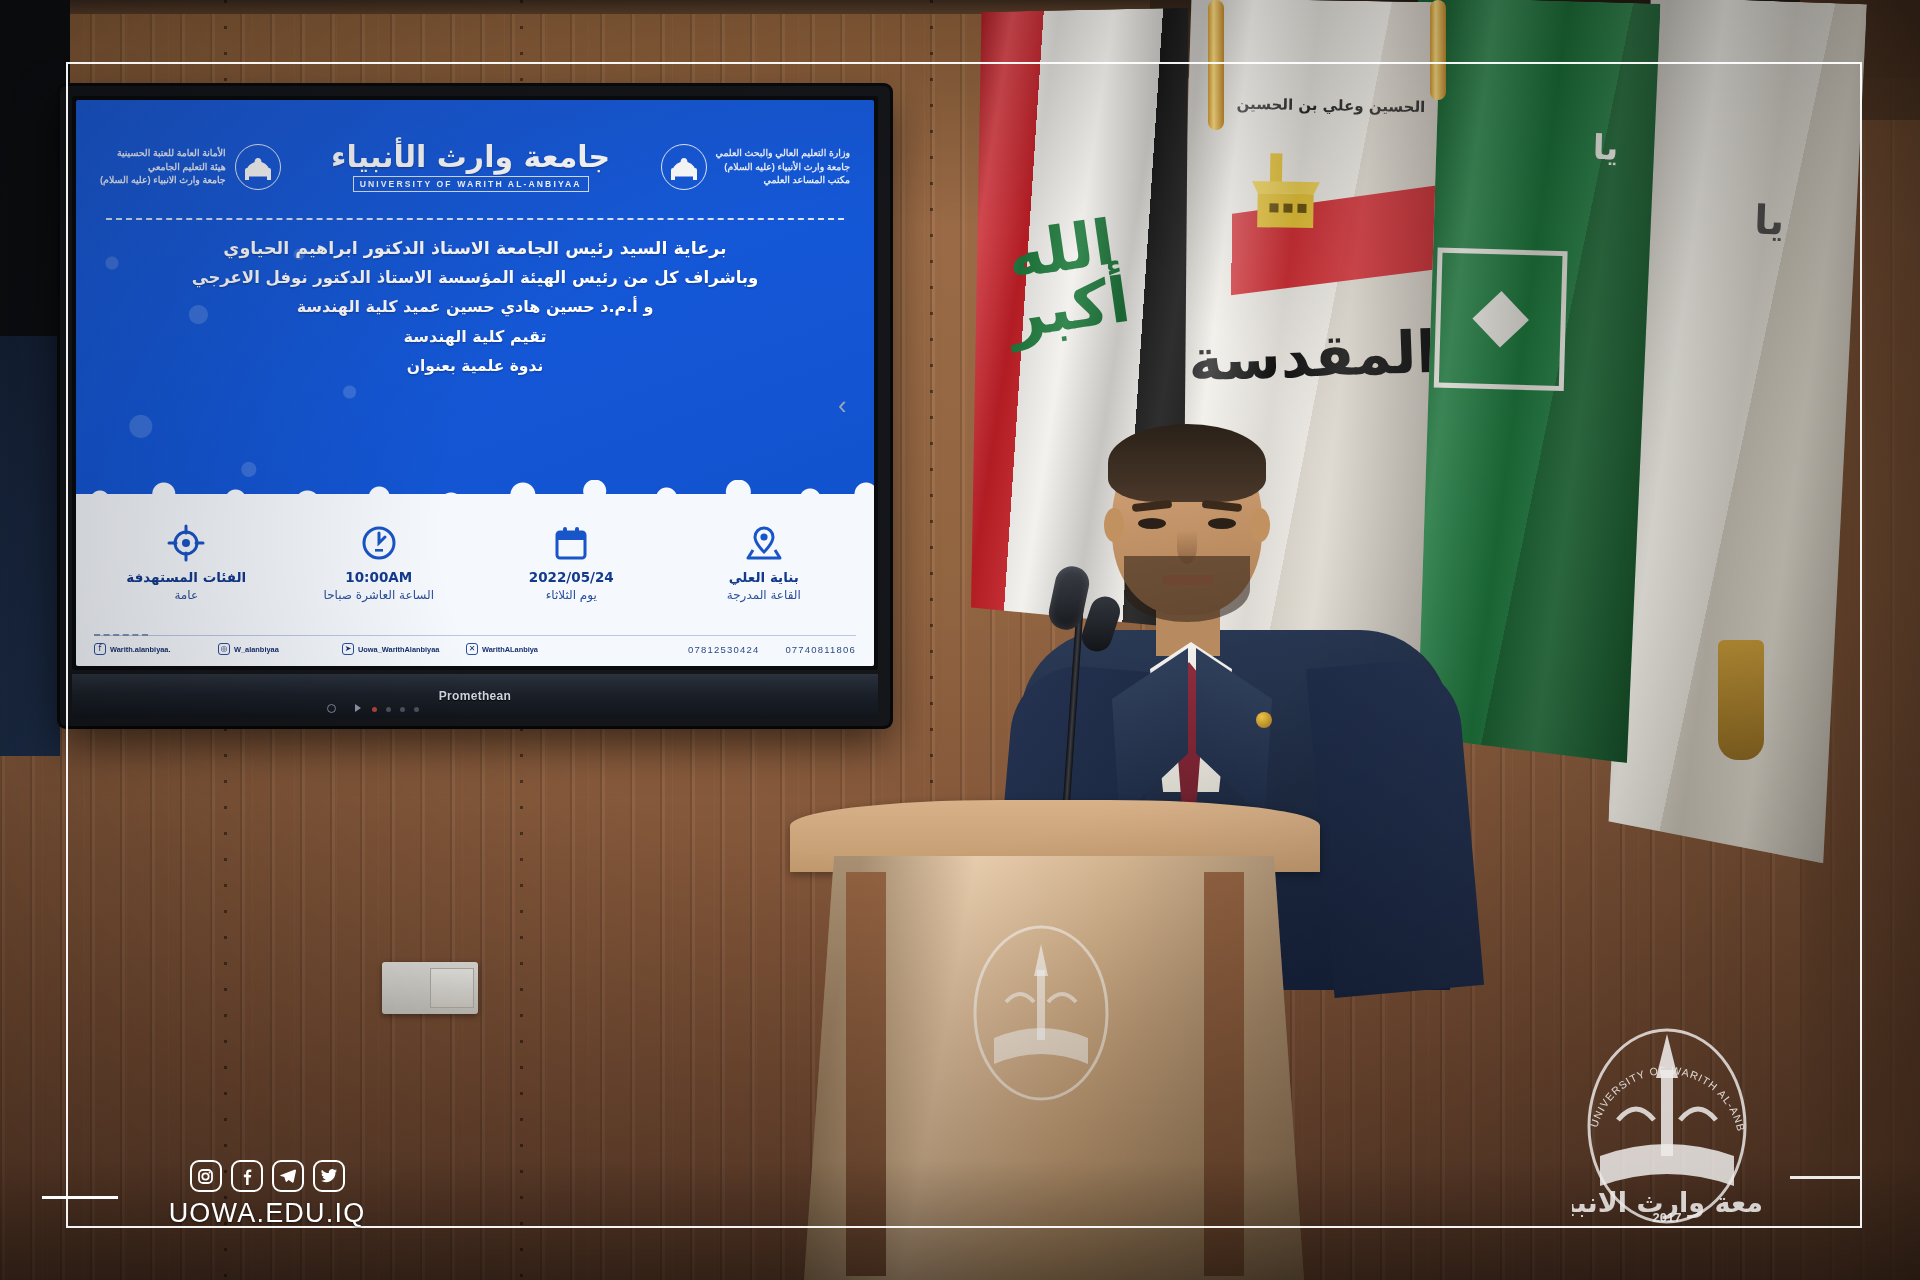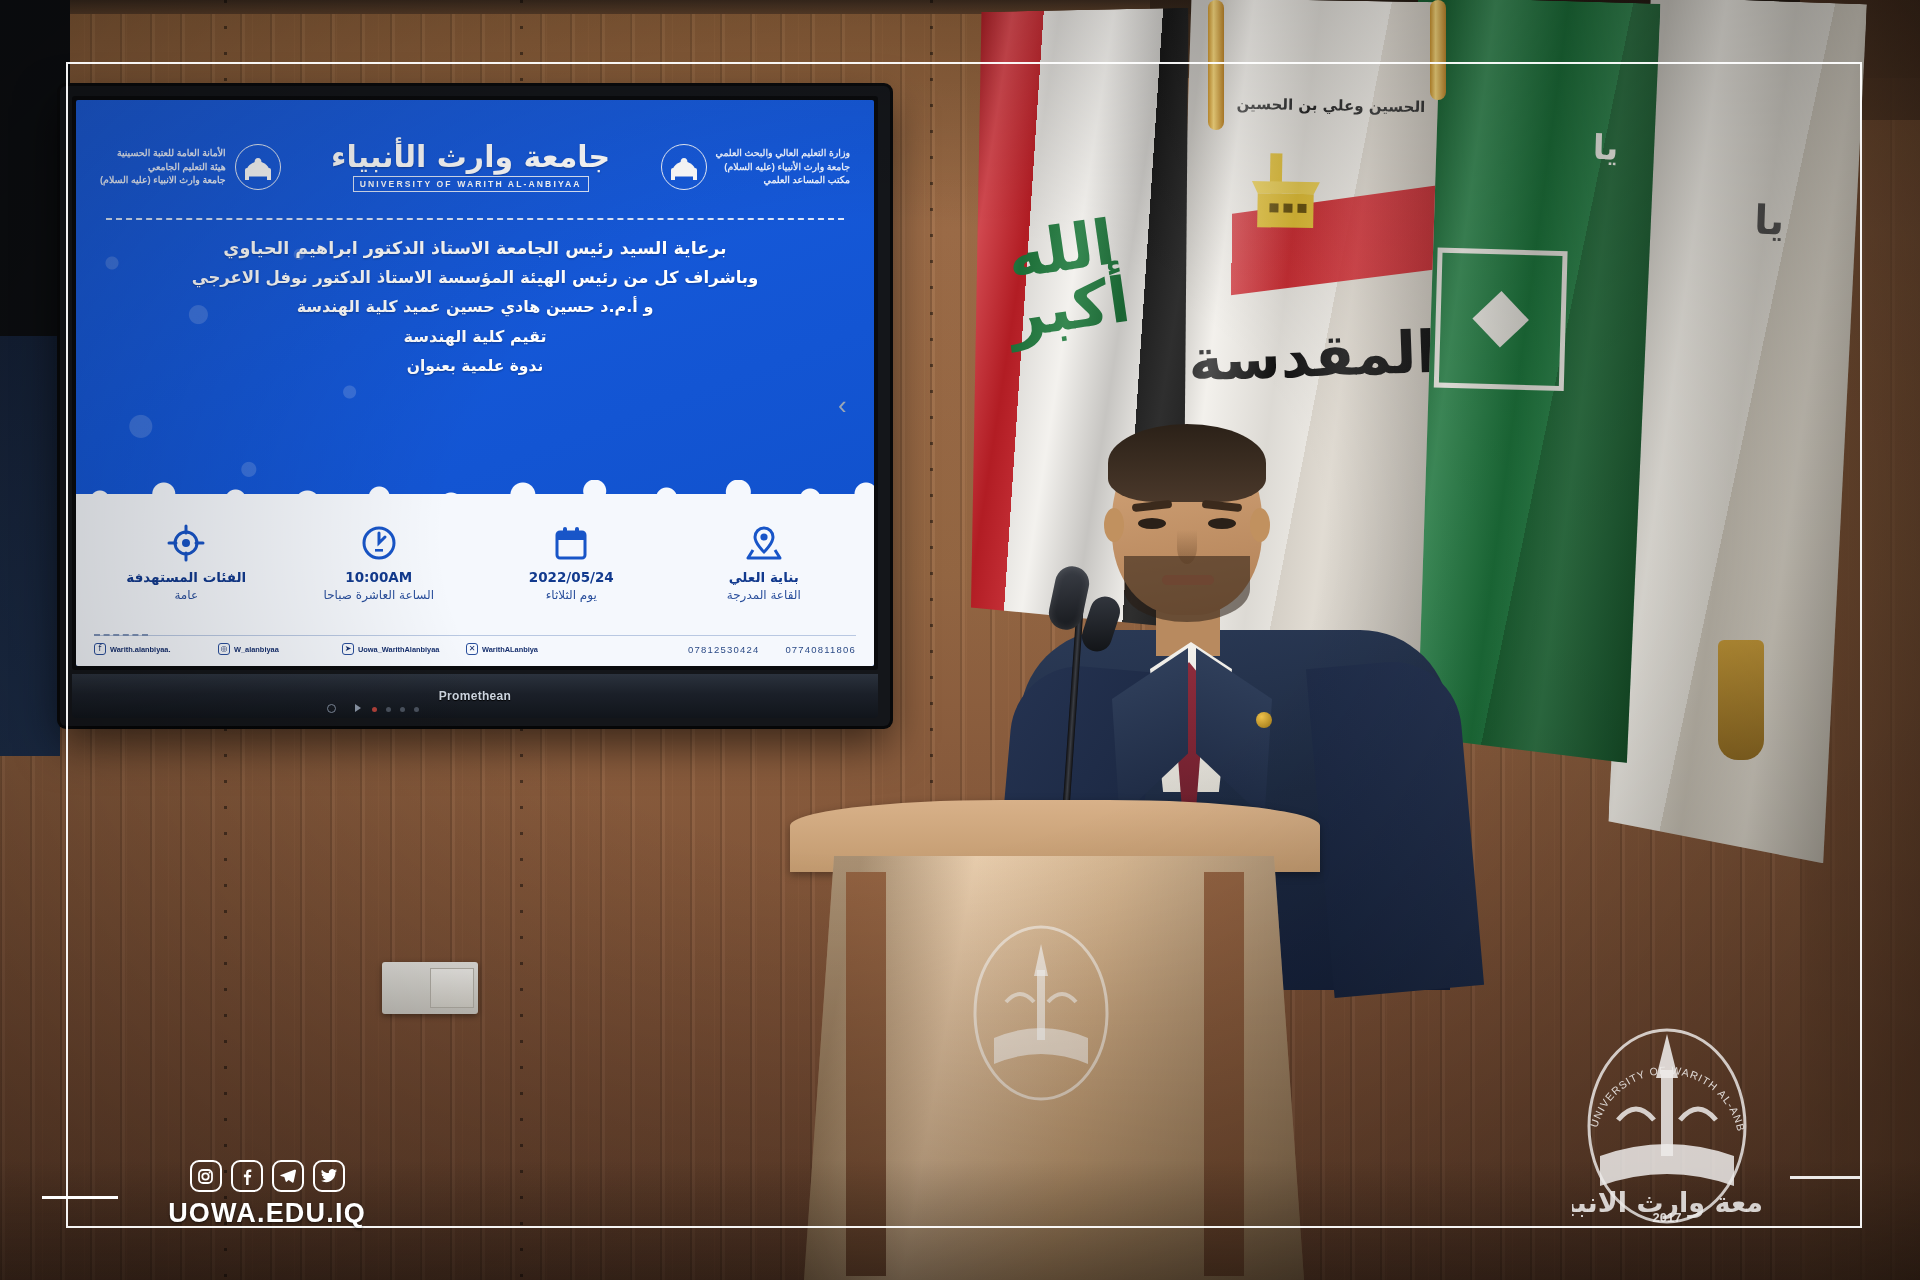--- a/index.html
+++ b/index.html
@@ -349,21 +349,21 @@
 
   
   .frame { position:absolute; left:66px; top:62px; right:58px; bottom:52px;
     border:2px solid rgba(255,255,255,.95); pointer-events:none; }
 
   
   .brand-bl { position:absolute; left:152px; top:1160px; width:230px; text-align:center; color:#fff; }
   .brand-icons { display:flex; gap:9px; justify-content:center; }
   .bi { width:32px; height:32px; border:2px solid #fff; border-radius:9px;
     display:flex; align-items:center; justify-content:center; }
-  .brand-url { margin-top:6px; font-size:27px; letter-spacing:1.2px; font-weight:bold;
+  .brand-url { margin-top:6px; font-size:27px; letter-spacing:1.2px; font-weight:normal;
     text-shadow:0 1px 3px rgba(0,0,0,.6); }
   .brand-tick { position:absolute; left:42px; top:1196px; width:76px; height:3px; background:#fff; }
 
   
   .wm { position:absolute; left:1572px; top:1022px; width:190px; height:206px; opacity:.9; }
   .wm-tick { position:absolute; left:1790px; top:1176px; width:70px; height:3px; background:#fff; opacity:.9; }
 
   
   .socket { position:absolute; left:382px; top:962px; width:96px; height:52px;
     background:linear-gradient(180deg,#e9e7e2,#cfccc5); border-radius:3px;

